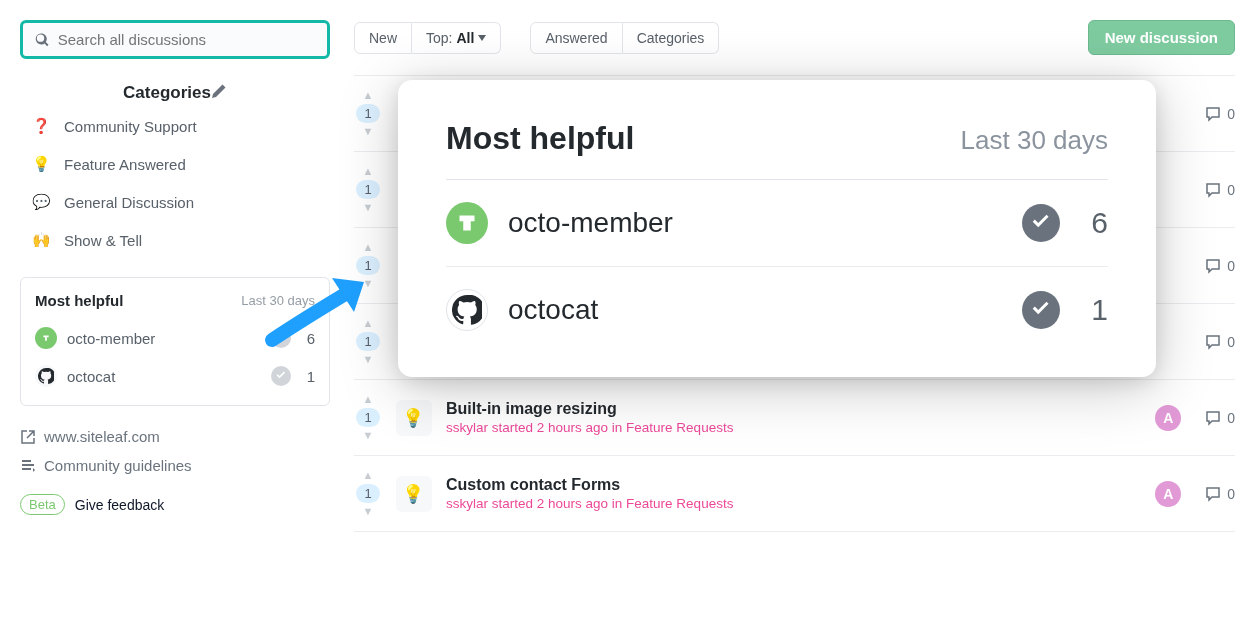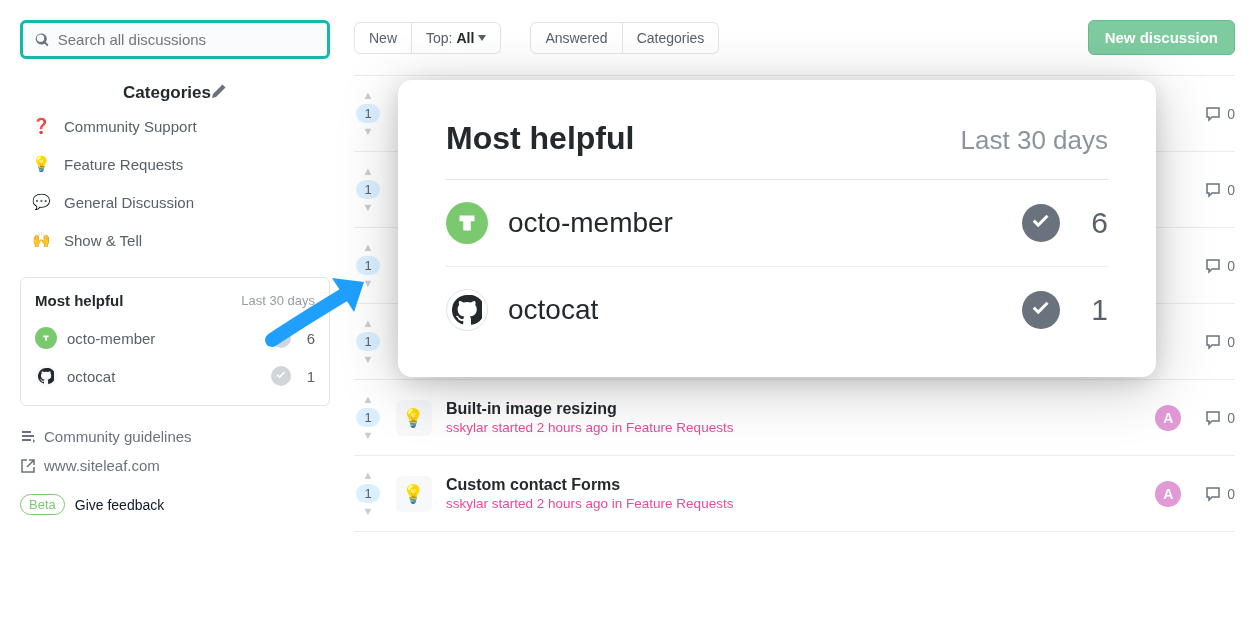--- a/index.html
+++ b/index.html
@@ -191,21 +191,21 @@
       </span>
     </div>
 
     <ul class="cat-list">
       <li class="cat-item">
         <span class="cat-icon" style="color:#d73a49;">❓</span>
         <span>Community Support</span>
       </li>
       <li class="cat-item">
         <span class="cat-icon">💡</span>
-        <span>Feature Requests</span>
+        <span>Feature Answered</span>
       </li>
       <li class="cat-item">
         <span class="cat-icon">💬</span>
         <span>General Discussion</span>
       </li>
       <li class="cat-item">
         <span class="cat-icon">🙌</span>
         <span>Show &amp; Tell</span>
       </li>
     </ul>
@@ -240,31 +240,31 @@
         <span class="check-badge">
             <svg width="12" height="12" viewBox="0 0 16 16">
               <path d="M6 11L2 7l1.5-1.5L6 8l6-6L13.5 3.5z"></path>
             </svg>
           </span>
         <span class="helpful-count">1</span>
       </div>
     </div>
 
     <div class="sidebar-link">
+      <svg width="16" height="16" viewBox="0 0 16 16" fill="none" stroke="#6a737d" stroke-width="1.5">
+          <path d="M7 2H2v12h12V9M9 2h5v5M14 2L7 9"></path>
+        </svg>
+      <span>www.siteleaf.com</span>
+    </div>
+    <div class="sidebar-link">
       <svg width="16" height="16" viewBox="0 0 16 16" fill="#6a737d">
           <path d="M2 2h9v2H2zm0 4h12v2H2zm0 4h9v2H2z"></path>
           <path d="M13 10l2 2-2 2v-4z"></path>
         </svg>
       <span>Community guidelines</span>
-    </div>
-    <div class="sidebar-link">
-      <svg width="16" height="16" viewBox="0 0 16 16" fill="none" stroke="#6a737d" stroke-width="1.5">
-          <path d="M7 2H2v12h12V9M9 2h5v5M14 2L7 9"></path>
-        </svg>
-      <span>www.siteleaf.com</span>
     </div>
 
     <div class="feedback-row">
       <span class="beta-badge">Beta</span>
       <span style="color:#0f172a;font-size:14px;">Give feedback</span>
     </div>
   </aside>
 
   <main class="main">
     <div class="toolbar">

